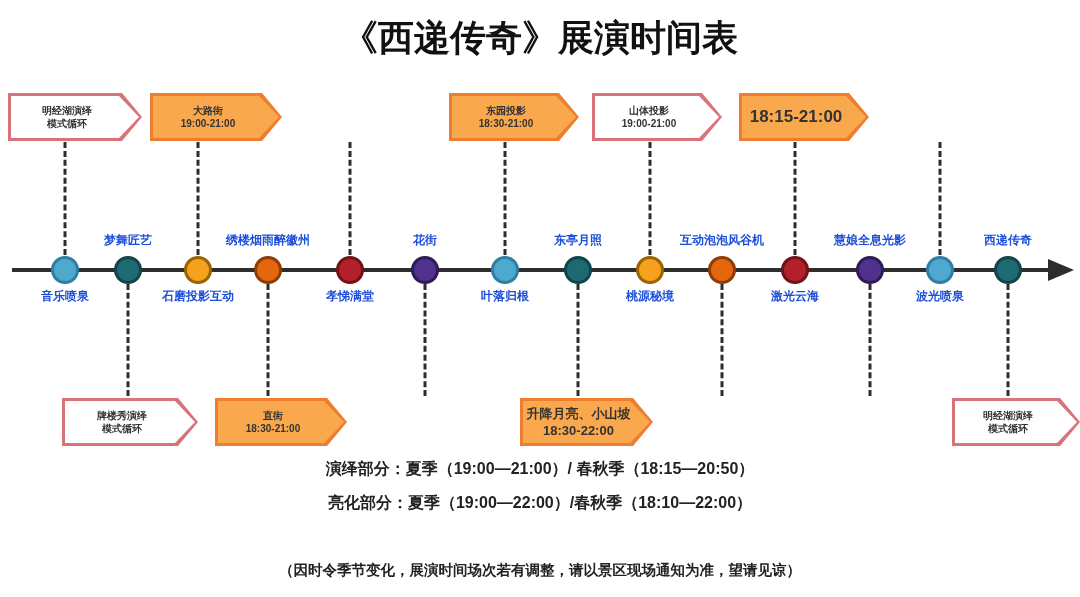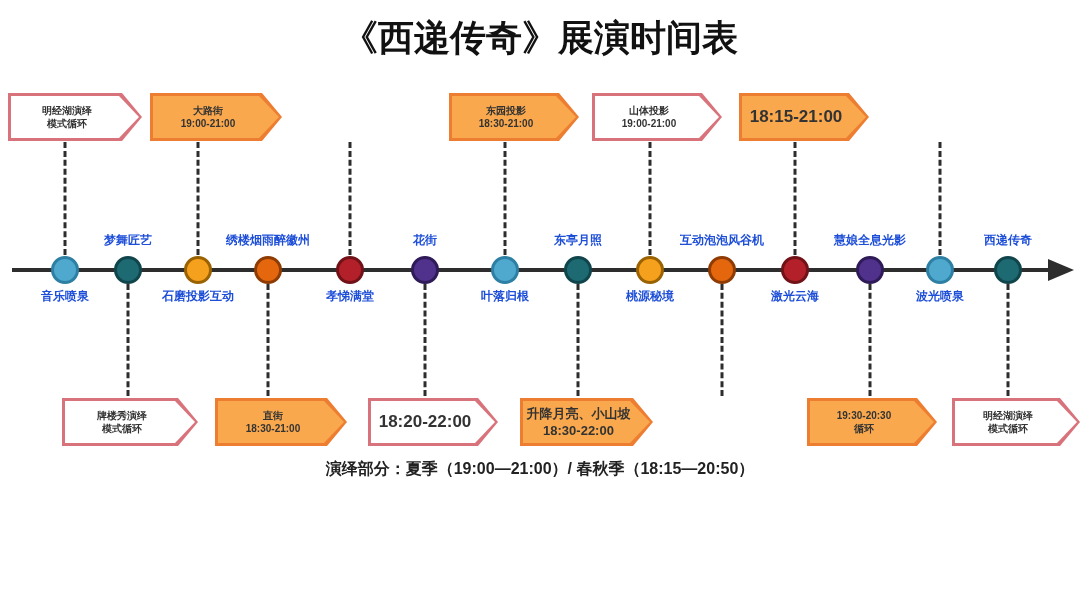--- a/index.html
+++ b/index.html
@@ -176,47 +176,34 @@
     </div>
   </div>
   <div class="banner bottom-row orange" style="left:215px;width:132px">
     <div class="shape outer"></div>
     <div class="shape inner"></div>
     <div class="banner-text">
       <span>直街</span>
       <span>18:30-21:00</span>
     </div>
   </div>
-  <div class="banner bottom-row white single" style="left:368px;width:130px">
-    <div class="shape outer"></div>
-    <div class="shape inner"></div>
-    <div class="banner-text">
-      <span>18:20-22:00</span>
-    </div>
-  </div>
   <div class="banner bottom-row orange narrow" style="left:520px;width:133px">
     <div class="shape outer"></div>
     <div class="shape inner"></div>
     <div class="banner-text">
       <span>升降月亮、小山坡</span>
       <span>18:30-22:00</span>
     </div>
   </div>
-  <div class="banner bottom-row orange" style="left:807px;width:130px">
-    <div class="shape outer"></div>
-    <div class="shape inner"></div>
-    <div class="banner-text">
-      <span>19:30-20:30</span>
-      <span>循环</span>
-    </div>
-  </div>
   <div class="banner bottom-row white" style="left:952px;width:128px">
     <div class="shape outer"></div>
     <div class="shape inner"></div>
     <div class="banner-text">
       <span>明经湖演绎</span>
       <span>模式循环</span>
     </div>
   </div>
 
   <div class="note note1">演绎部分：夏季（19:00—21:00）/ 春秋季（18:15—20:50）</div>
+  <div class="note note2">亮化部分：夏季（19:00—22:00）/春秋季（18:10—22:00）</div>
+  <div class="note note4">（因时令季节变化，展演时间场次若有调整，请以景区现场通知为准，望请见谅）</div>
 
 </div>
 
 </body></html>

